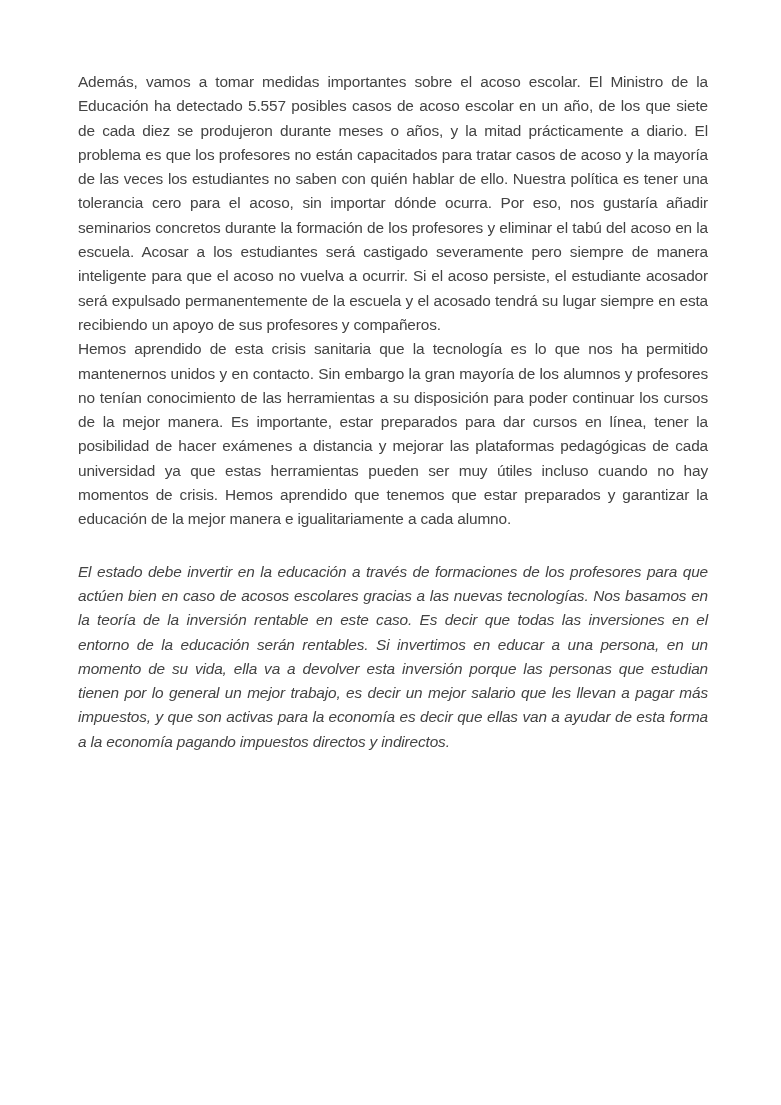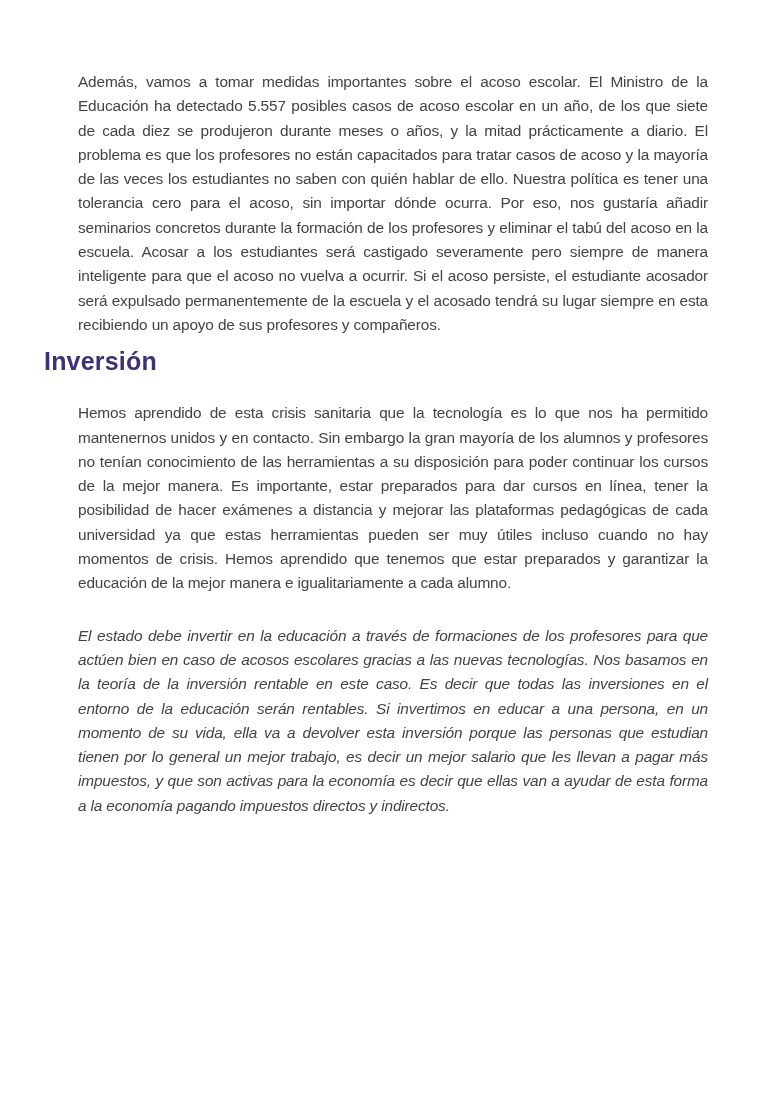--- a/index.html
+++ b/index.html
@@ -48,20 +48,19 @@
   }
 </style>
 </head>
 <body>
 
 <div class="page">
   <div class="content">
 
     <p class="body-para">Además, vamos a tomar medidas importantes sobre el acoso escolar. El Ministro de la Educación ha detectado 5.557 posibles casos de acoso escolar en un año, de los que siete de cada diez se produjeron durante meses o años, y la mitad prácticamente a diario. El problema es que los profesores no están capacitados para tratar casos de acoso y la mayoría de las veces los estudiantes no saben con quién hablar de ello. Nuestra política es tener una tolerancia cero para el acoso, sin importar dónde ocurra. Por eso, nos gustaría añadir seminarios concretos durante la formación de los profesores y eliminar el tabú del acoso en la escuela. Acosar a los estudiantes será castigado severamente pero siempre de manera inteligente para que el acoso no vuelva a ocurrir. Si el acoso persiste, el estudiante acosador será expulsado permanentemente de la escuela y el acosado tendrá su lugar siempre en esta recibiendo un apoyo de sus profesores y compañeros.</p>
 
-    <h2 class="section-heading">Inversión</h2>
 
     <p class="body-para">Hemos aprendido de esta crisis sanitaria que la tecnología es lo que nos ha permitido mantenernos unidos y en contacto. Sin embargo la gran mayoría de los alumnos y profesores no tenían conocimiento de las herramientas a su disposición para poder continuar los cursos de la mejor manera. Es importante, estar preparados para dar cursos en línea, tener la posibilidad de hacer exámenes a distancia y mejorar las plataformas pedagógicas de cada universidad ya que estas herramientas pueden ser muy útiles incluso cuando no hay momentos de crisis. Hemos aprendido que tenemos que estar preparados y garantizar la educación de la mejor manera e igualitariamente a cada alumno.</p>
 
     <p class="body-para para-gap">El estado debe invertir en la educación a través de formaciones de los profesores para que actúen bien en caso de acosos escolares gracias a las nuevas tecnologías. Nos basamos en la teoría de la inversión rentable en este caso. Es decir que todas las inversiones en el entorno de la educación serán rentables. Si invertimos en educar a una persona, en un momento de su vida, ella va a devolver esta inversión porque las personas que estudian tienen por lo general un mejor trabajo, es decir un mejor salario que les llevan a pagar más impuestos, y que son activas para la economía es decir que ellas van a ayudar de esta forma a la economía pagando impuestos directos y indirectos.</p>
 
   </div>
 </div>
 
 </body></html>

